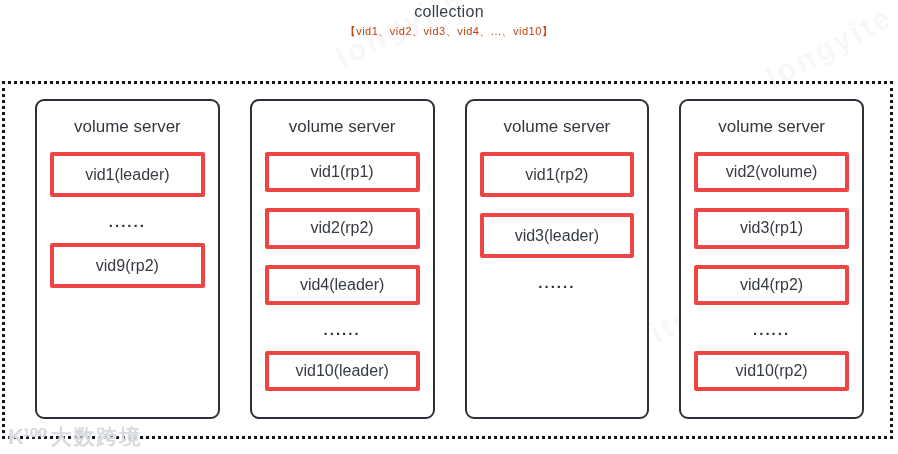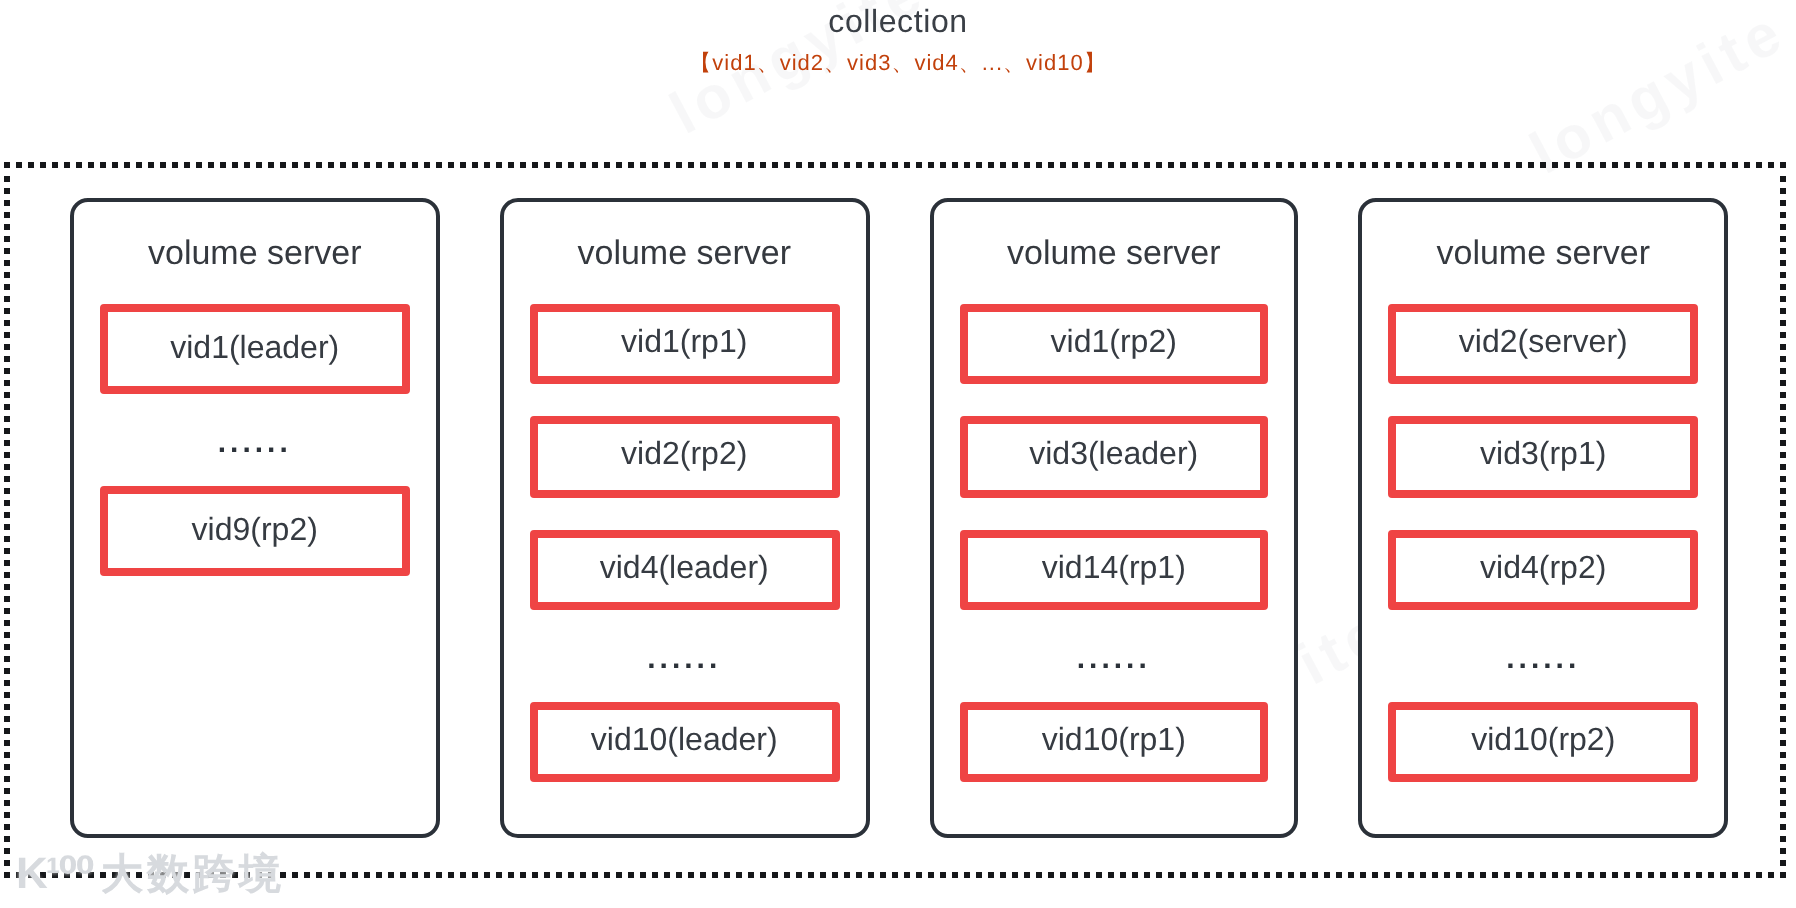--- a/index.html
+++ b/index.html
@@ -124,28 +124,26 @@
     <div class="vbox">vid2(rp2)</div>
     <div class="vbox">vid4(leader)</div>
     <div class="dots">......</div>
     <div class="vbox last">vid10(leader)</div>
   </div>
 
   <div class="server">
     <div class="server-title">volume server</div>
     <div class="vbox">vid1(rp2)</div>
     <div class="vbox">vid3(leader)</div>
-    <div class="vbox">vid14(rp1)</div>
     <div class="dots">......</div>
-    <div class="vbox last">vid10(rp1)</div>
   </div>
 
   <div class="server">
     <div class="server-title">volume server</div>
-    <div class="vbox">vid2(server)</div>
+    <div class="vbox">vid2(volume)</div>
     <div class="vbox">vid3(rp1)</div>
     <div class="vbox">vid4(rp2)</div>
     <div class="dots">......</div>
     <div class="vbox last">vid10(rp2)</div>
   </div>
 
 </div>
 
 <div class="wm-corner">
   <span class="wm-logo">K¹⁰⁰</span>

